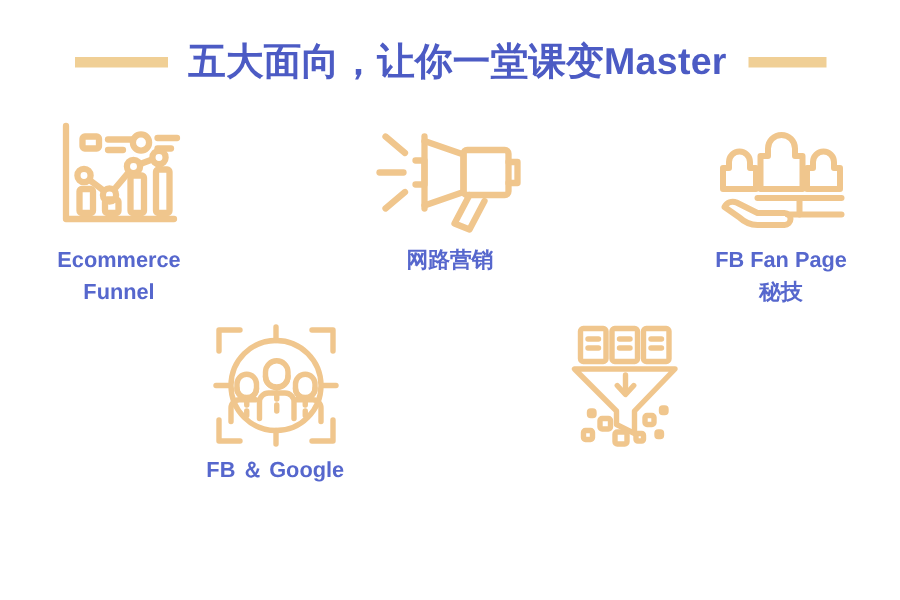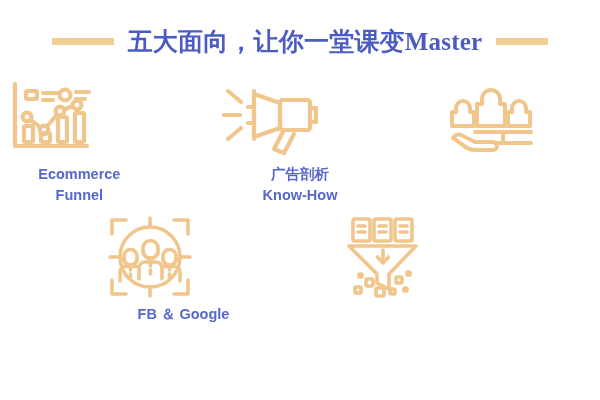--- a/index.html
+++ b/index.html
@@ -17,21 +17,20 @@
 
   
   .header {
     display: flex;
     align-items: center;
     justify-content: center;
     gap: 14px;
     height: 78px;
     padding-top: 4px;
     box-sizing: border-box;
-    font-family: Liberation Serif, serif;
   }
   .rule {
     background: #f0cf95;
     height: 7px;
     flex: 0 0 auto;
   }
   .rule-left  { width: 62px; }
   .rule-right { width: 52px; }
 
   .title {
@@ -57,20 +56,21 @@
   .row-top  { gap: 62px; }
   .row-bottom {
     gap: 65px;
     margin-top: 12px;
   }
 
   .cell {
     width: 168px;
     display: flex;
     flex-direction: column;
+    align-items: center;
   }
 
   .icon-box {
     width: 100px;
     height: 78px;
     display: flex;
     align-items: center;
     justify-content: center;
   }
   .icon-box svg {
@@ -145,41 +145,44 @@
           <path d="M30 13 L56 22 L56 47 L30 56"></path>
           <path d="M24 26 L30 26 L30 42 L24 42"></path>
 
           <rect x="56" y="19" width="30" height="30" rx="2.5"></rect>
           <path d="M86 27 L92 27 L92 41 L86 41"></path>
 
           <path d="M60 49 L50 68 L60 72 L70 53"></path>
         </svg>
       </div>
       <div class="label">
-        <span>广告剖析</span>
-        <span class="l2">Know-How</span>
+        <span>网路营销</span>
       </div>
     </div>
 
     <div class="cell">
       <div class="icon-box">
         <svg width="92" height="72" viewBox="0 0 92 72" fill="none" stroke="#f0c68d" stroke-width="4" stroke-linecap="round" stroke-linejoin="round">
 
           <path d="M11 27 a7 7 0 0 1 14 0 v4 h4 v14 H7 V31 h4 z"></path>
 
           <path d="M37 18 a9 9 0 0 1 18 0 v5 h5 v22 H32 V23 h5 z"></path>
 
           <path d="M67 27 a7 7 0 0 1 14 0 v4 h4 v14 H63 V31 h4 z"></path>
 
           <path d="M30 51 L86 51"></path>
           <path d="M58 51 L58 62"></path>
 
           <path d="M8 57 a6 6 0 0 1 8-3 l14 7 h18 a4 4 0 0 1 0 8 H30 a18 18 0 0 1-12-5 z"></path>
           <path d="M50 62 L86 62"></path>
         </svg>
+      </div>
+      <div class="label">
+        <span>FB Fan Page</span>
+        <span class="l2">秘技</span>
       </div>
     </div>
 
   </div>
 
   <div class="row row-bottom">
 
     <div class="cell">
       <div class="icon-box">
         <svg width="82" height="80" viewBox="0 0 82 80" fill="none" stroke="#f0c68d" stroke-width="3.6" stroke-linecap="round" stroke-linejoin="round">

